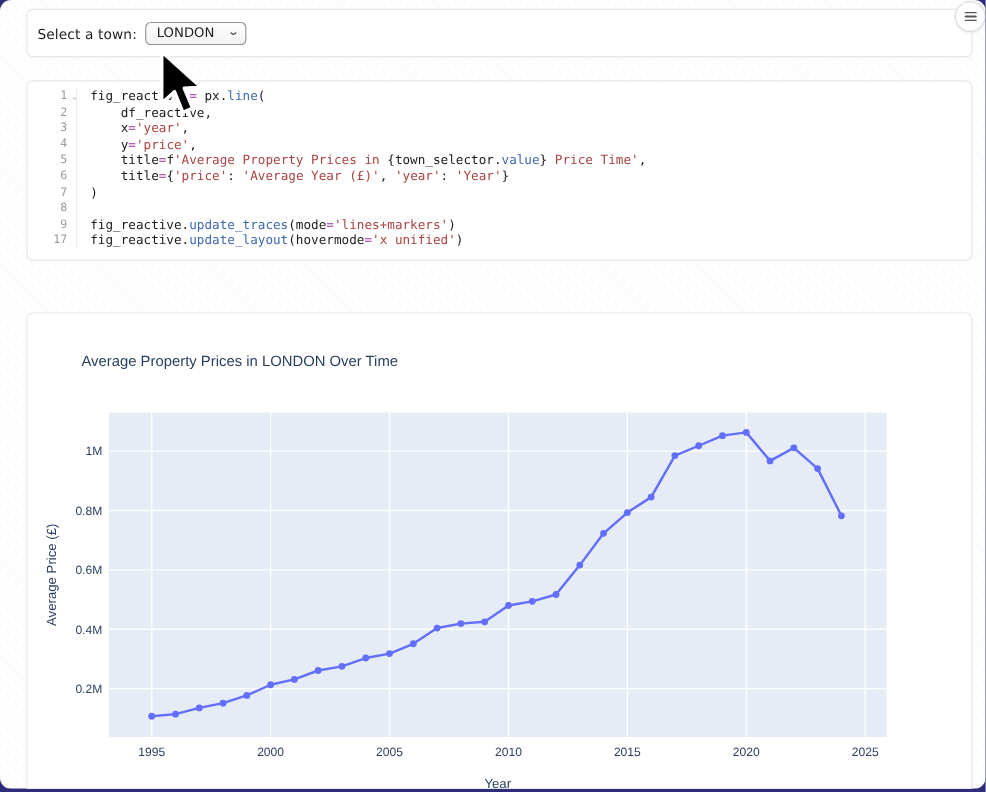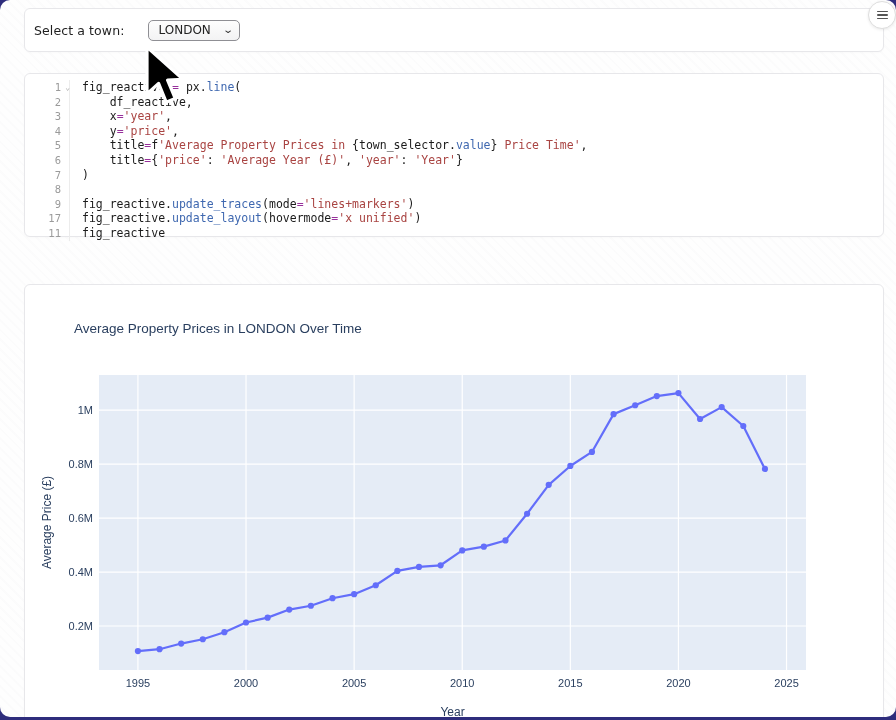--- a/index.html
+++ b/index.html
@@ -14,21 +14,21 @@
     background:#fefefe;border-radius:10px;overflow:hidden;
     background-image:repeating-linear-gradient(45deg, rgba(120,120,140,0.02) 0 2px, transparent 2px 7px);
   }
   .card{
     position:absolute;left:24px;width:860px;background:#fff;
     border:1px solid #e7e7ea;border-radius:6px;box-sizing:border-box;
     box-shadow:0 1px 2px rgba(0,0,0,0.02);
   }
   
   .card.controls{top:8px;height:44px;display:flex;align-items:center;padding-left:9px;}
-  .ctl-label{font-size:12.5px;color:#1f1f1f;margin-right:24px;letter-spacing:0.1px;}
+  .ctl-label{font-size:12.5px;color:#1f1f1f;margin-right:8px;letter-spacing:0.1px;}
   .dropdown{
     display:inline-flex;align-items:center;justify-content:space-between;
     width:92px;height:21px;padding:0 7px 0 9px;box-sizing:border-box;
     background:linear-gradient(#fdfdfd,#f3f3f4);
     border:1px solid #8f8f94;border-radius:5px;cursor:pointer;
   }
   .dropdown .val{font-size:12px;color:#222;}
   .dropdown .chev{font-size:10px;color:#333;line-height:1;transform:scaleX(1.4);}
   
   .card.editor{top:73px;height:164px;padding:6px 0 5px 0;}
@@ -109,24 +109,20 @@
           <div class="gutter">8</div>
           <div class="codecol"></div>
         </div>
         <div class="ed-row">
           <div class="gutter">9</div>
           <div class="codecol"><span class="tok-p">fig_reactive.</span><span class="tok-f">update_traces</span><span class="tok-p">(mode</span><span class="tok-o">=</span><span class="tok-s">'lines+markers'</span><span class="tok-p">)</span></div>
         </div>
         <div class="ed-row">
           <div class="gutter">17</div>
           <div class="codecol"><span class="tok-p">fig_reactive.</span><span class="tok-f">update_layout</span><span class="tok-p">(hovermode</span><span class="tok-o">=</span><span class="tok-s">'x unified'</span><span class="tok-p">)</span></div>
-        </div>
-        <div class="ed-row">
-          <div class="gutter">11</div>
-          <div class="codecol"><span class="tok-p">fig_reactive</span></div>
         </div>
       </div>
   </div>
 
   <div class="card chart">
     <svg id="chart-svg" width="858" height="464" viewBox="0 0 858 464">
         <text x="49" y="48" font-size="13.5" fill="#2a3f5f" font-family="&quot;Liberation Sans&quot;,sans-serif">Average Property Prices in LONDON Over Time</text>
         <rect x="74" y="90" width="707" height="295" fill="#e5ecf6"></rect>
         <line x1="112.9174311926595" x2="112.9174311926595" y1="90" y2="385" stroke="#ffffff" stroke-width="1.2"></line>
         <line x1="221.02140672782755" x2="221.02140672782755" y1="90" y2="385" stroke="#ffffff" stroke-width="1.2"></line>

